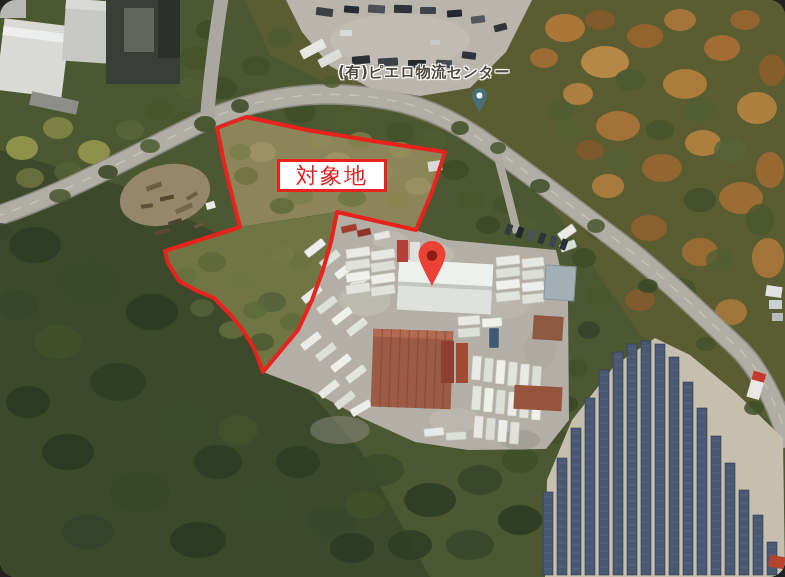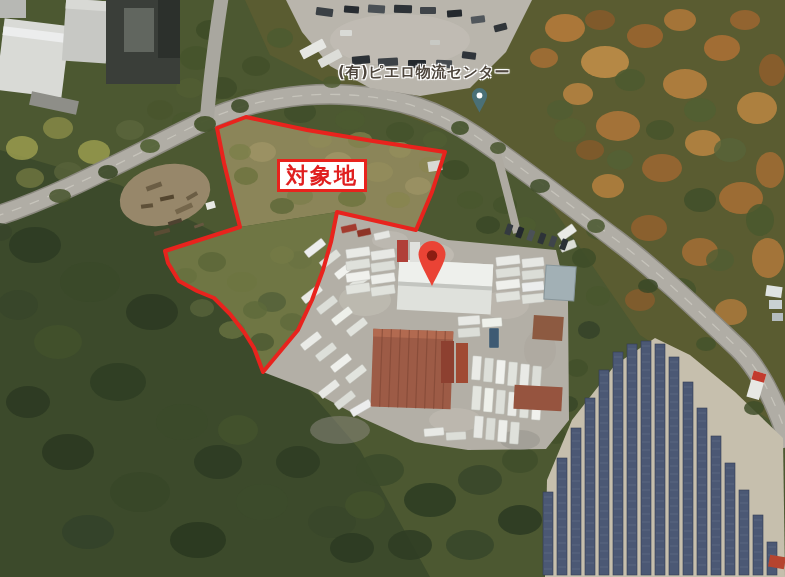--- a/index.html
+++ b/index.html
@@ -1,24 +1,24 @@
 <!DOCTYPE html>
 <html><head>
 <meta charset="utf-8">
 <style>
   html,body{margin:0;padding:0;background:#222;}
   .map{position:relative;width:785px;height:577px;overflow:hidden;background:#55613a;
-       font-family:"DejaVu Sans","Liberation Sans",sans-serif;}
+       font-family:"DejaVu Sans","Liberation Sans",sans-serif;border-radius:16px;}
   .layer{position:absolute;left:0;top:0;width:785px;height:577px;}
   .poi-label{position:absolute;transform:translate(-50%,-50%);white-space:nowrap;
        font-size:15px;font-weight:700;letter-spacing:.5px;color:#4e463d;
        text-shadow:-1px -1px 0 #fff,1px -1px 0 #fff,-1px 1px 0 #fff,1px 1px 0 #fff,0 0 3px #fff;
        z-index:4;}
   .site-label{position:absolute;background:#fff;border:3px solid #e8231d;color:#e01f1f;
-       font-size:22px;font-weight:700;letter-spacing:2px;line-height:1.15;padding:1px 6px;
+       font-size:22px;font-weight:400;letter-spacing:2px;line-height:1.15;padding:1px 16px;
        z-index:4;}
 </style>
 </head>
 <body>
 
 <div class="map">
 
   <svg class="layer" viewBox="0 0 785 577" style="z-index:1">
 
     <rect width="785" height="577" fill="#4c5831"></rect>

